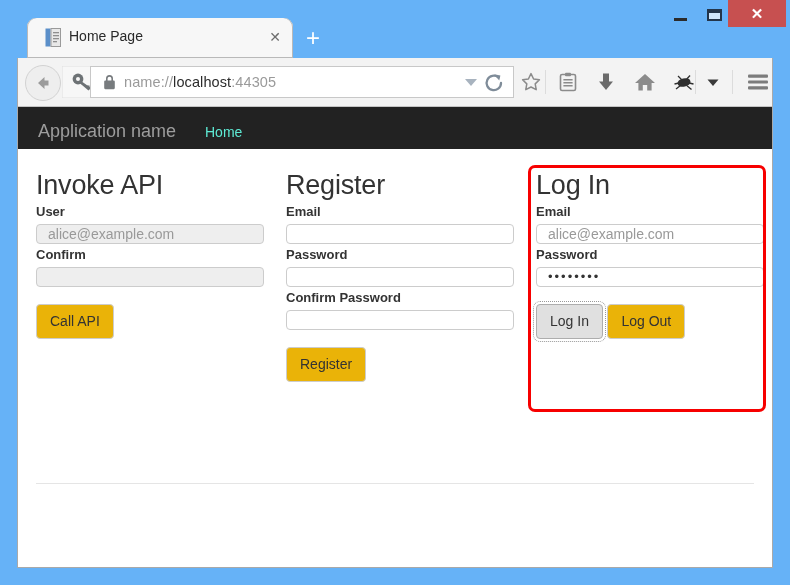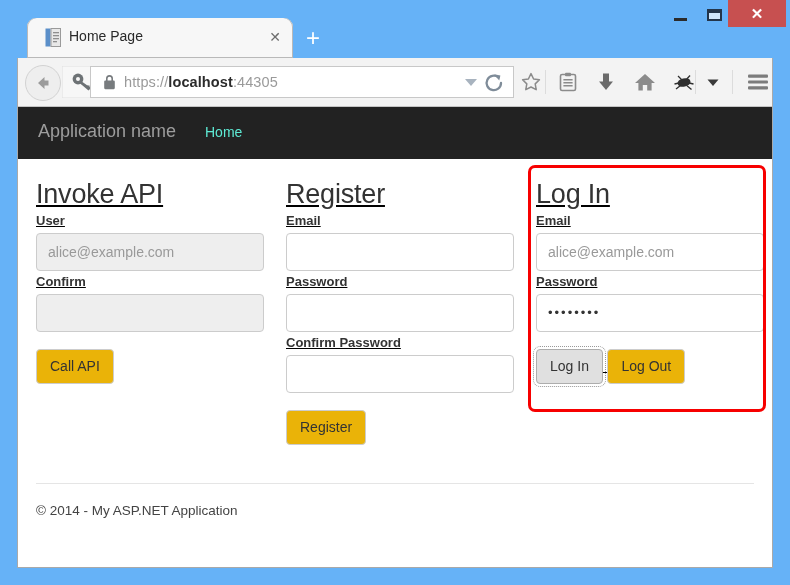--- a/index.html
+++ b/index.html
@@ -132,21 +132,21 @@
   #lock-icon {
     position: absolute; left: 12px; top: 7px;
     width: 13px; height: 16px;
   }
   #url-text {
     position: absolute; left: 33px; top: 7px;
     font-size: 14.5px; color: #9a9a9a;
     white-space: nowrap;
     letter-spacing: 0.1px;
   }
-  #url-text .host { color: #2b2b2b; font-weight: bold; }
+  #url-text .host { color: #2b2b2b; font-weight: normal; }
   #url-dropdown {
     position: absolute; right: 36px; top: 12px;
     width: 0; height: 0;
     border-left: 6px solid transparent;
     border-right: 6px solid transparent;
     border-top: 7px solid #a8b3bf;
   }
   #reload-button {
     position: absolute; right: 8px; top: 6px;
     width: 22px; height: 20px;
@@ -175,43 +175,42 @@
   #page {
     position: absolute;
     left: 0; top: 49px;
     width: 754px; height: 459px;
     background: #ffffff;
     overflow: hidden;
   }
   #navbar {
     position: absolute;
     left: 0; top: 0;
-    width: 754px; height: 52px;
+    width: 754px; height: 42px;
     background: #222222;
     text-align: center;
   }
   #brand {
     position: absolute; left: 20px; top: 14px;
     font-size: 18px; color: #9d9d9d;
   }
   #nav-home {
     position: absolute; left: 187px; top: 17px;
     font-size: 14px; color: #5eead4;
   }
 
   #content {
     position: absolute;
     left: 0; top: 50px;
     width: 754px; height: 409px;
   }
   .col {
     position: absolute;
-    top: 9px;
+    top: 0;
     width: 230px;
-    text-decoration: underline;
   }
   #col-invoke   { left: 18px; }
   #col-register { left: 268px; }
   #col-login    { left: 518px; }
 
   .col-title {
     font-size: 27px;
     font-weight: normal;
     color: #333333;
     margin: 0;
@@ -221,21 +220,21 @@
   }
   .field-label {
     font-size: 13px;
     font-weight: bold;
     color: #333333;
     margin-top: 3px;
     margin-bottom: 5px;
   }
   .field-input {
     width: 228px;
-    height: 38px;
+    height: 20px;
     box-sizing: border-box;
     border: 1px solid #cccccc;
     border-radius: 4px;
     background: #ffffff;
     font-size: 14px;
     color: #999999;
     padding: 0 11px;
     font-family: "Liberation Sans", sans-serif;
     outline: none;
   }
@@ -342,21 +341,21 @@
           <path d="M19 15 L29 22 L26.5 24.5 L17.5 17 Z" fill="#6d7275"></path>
           <rect x="25" y="19.5" width="2.5" height="3.5" fill="#6d7275"></rect>
         </g>
       </svg>
 
       <div id="urlbar">
         <svg id="lock-icon" viewBox="0 0 13 16">
           <path d="M3 7 L3 4.6 A3.5 3.5 0 0 1 10 4.6 L10 7 L8.4 7 L8.4 4.6 A1.9 1.9 0 0 0 4.6 4.6 L4.6 7 Z" fill="#777b7e"></path>
           <rect x="1.2" y="6.6" width="10.6" height="8.6" rx="1.1" fill="#777b7e"></rect>
         </svg>
-        <div id="url-text"><span>https://</span><span class="host">localhost</span><span>:44305</span></div>
+        <div id="url-text"><span>name://</span><span class="host">localhost</span><span>:44305</span></div>
         <div id="url-dropdown"></div>
         <svg id="reload-button" viewBox="0 0 22 20">
           <path d="M18 10 A7.2 7.2 0 1 1 15.4 4.4" fill="none" stroke="#7f8c99" stroke-width="2.3" stroke-linecap="round"></path>
           <path d="M11.2 1.2 L17.4 2.4 L16.2 7.6 Z" fill="#7f8c99"></path>
         </svg>
       </div>
 
       <div class="sep" id="sep-1"></div>
       <div class="sep" id="sep-2"></div>
       <div class="sep" id="sep-3"></div>
@@ -458,17 +457,16 @@
           <input class="field-input pw" type="text" value="••••••••" style="">
           <div>
             <span class="btn active">Log In</span>
             <span class="btn">Log Out</span>
           </div>
         </div>
 
         <div id="login-highlight"></div>
 
         <div id="footer-rule"></div>
-        <div id="footer-text">© 2014 - My ASP.NET Application</div>
       </div>
     </div>
   </div>
 </div>
 
 </body></html>

